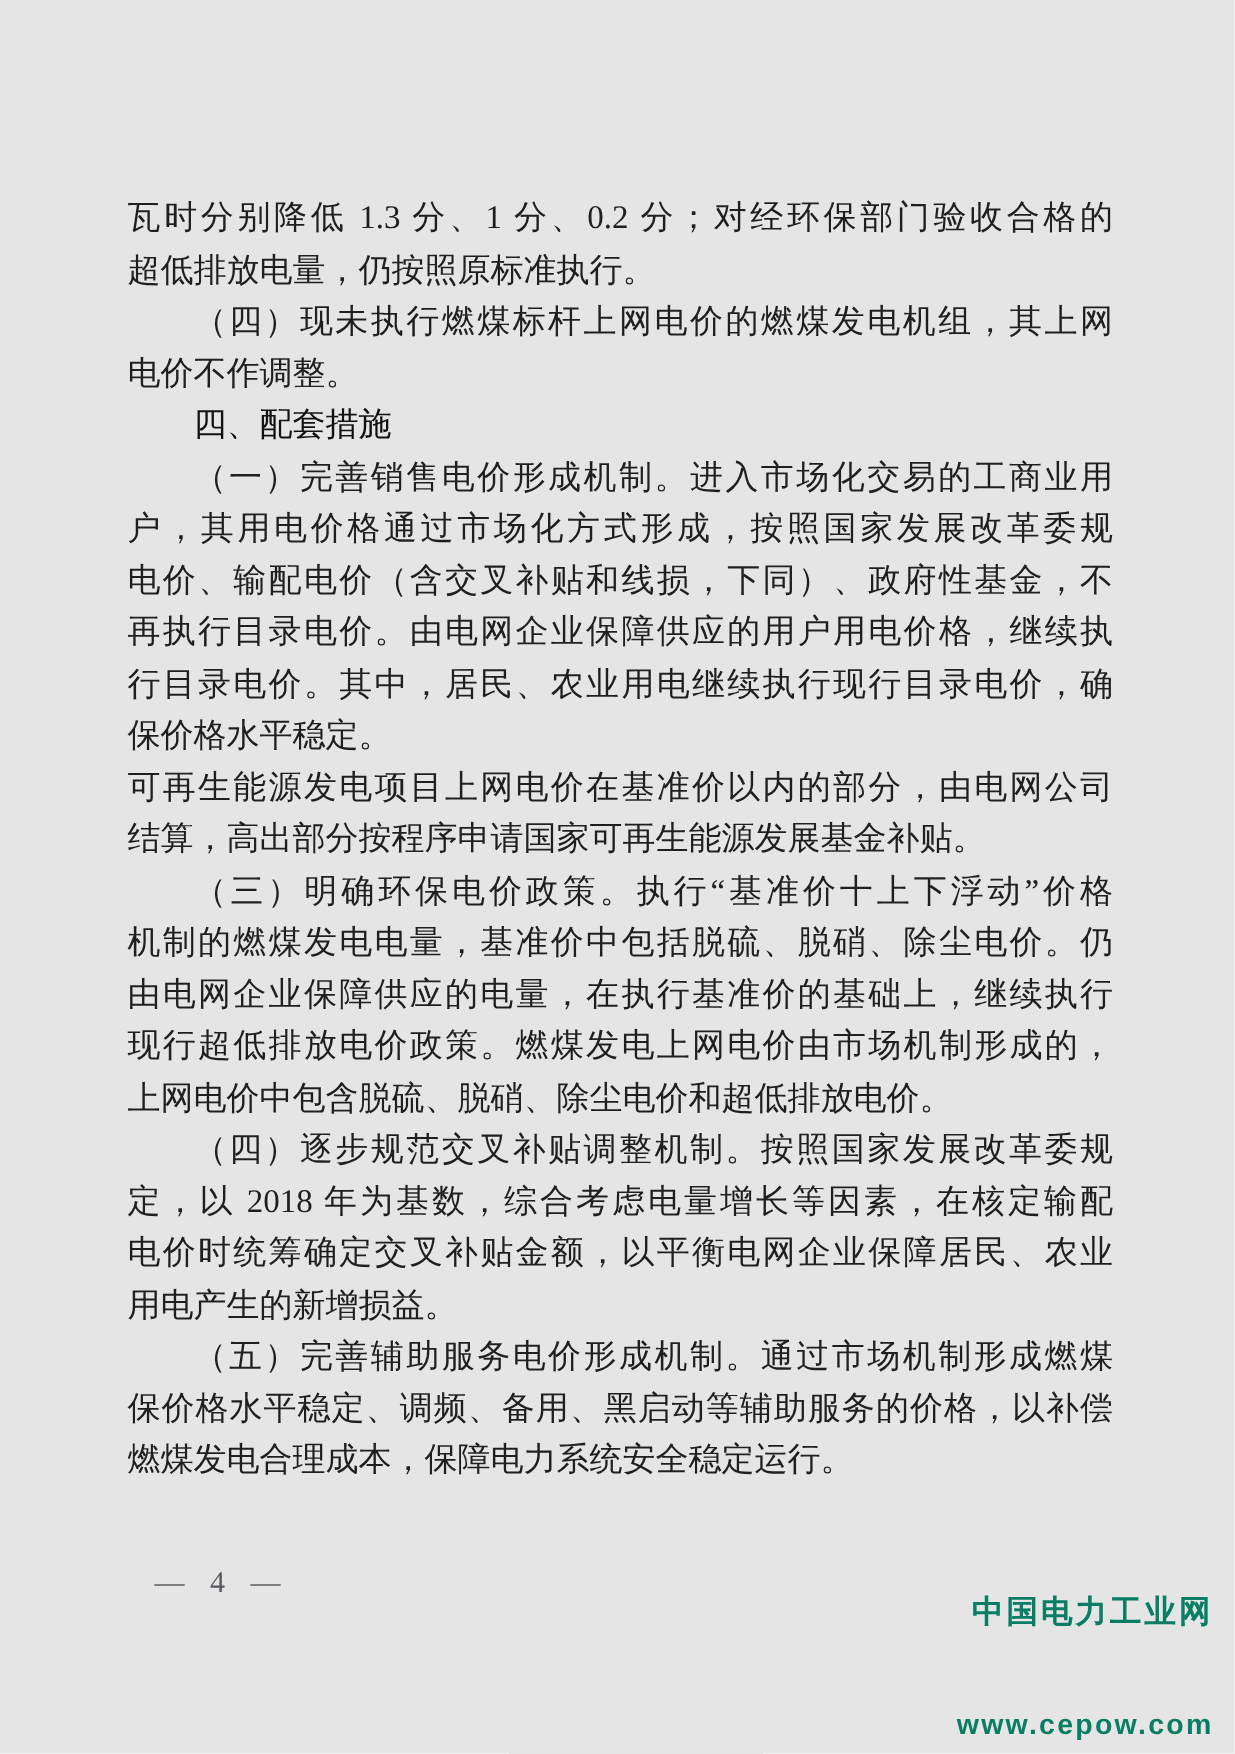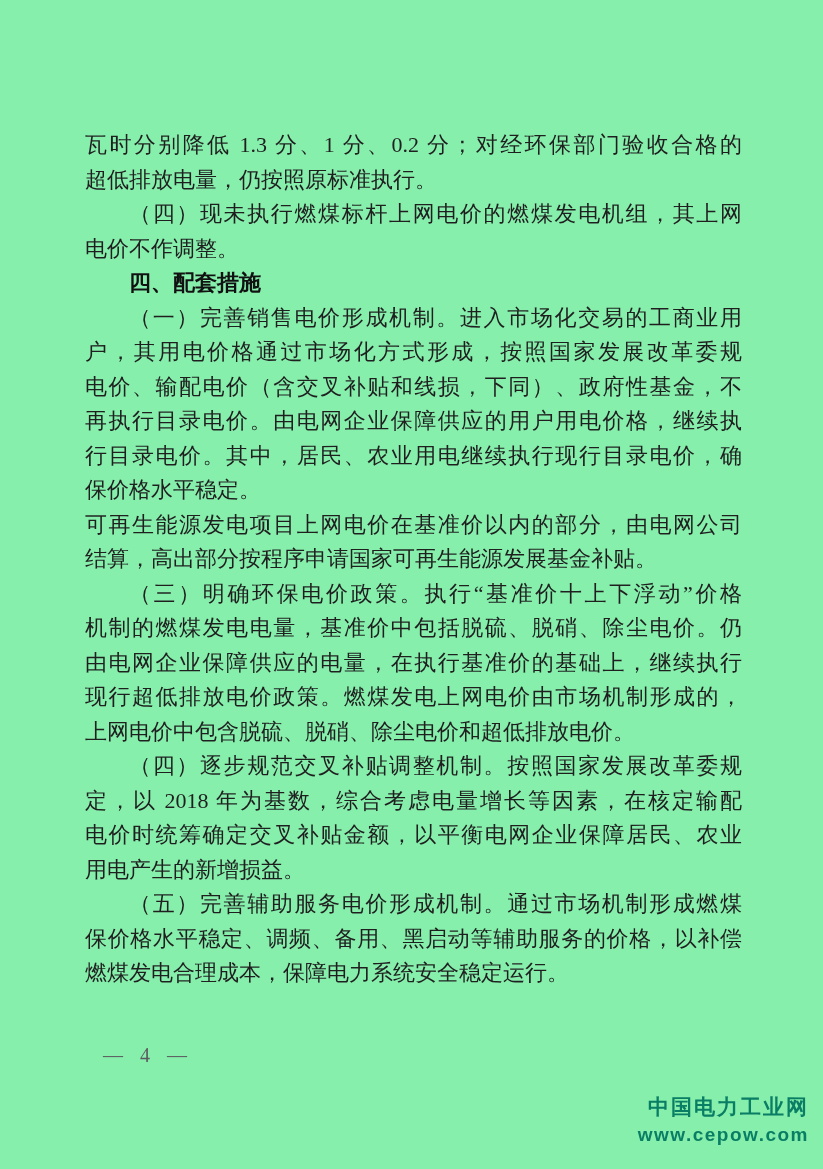--- a/index.html
+++ b/index.html
@@ -4,21 +4,21 @@
 <style>
   html, body {
     margin: 0;
     padding: 0;
     background: #ffffff;
   }
   .page {
     position: relative;
     width: 823px;
     height: 1169px;
-    background: #86efac;
+    background: #e5e5e5;
     font-family: "Liberation Serif", "DejaVu Serif", serif;
     color: #1f1f1f;
     overflow: hidden;
   }
   .content {
     position: absolute;
     top: 128px;
     left: 85px;
     width: 657px;
     font-size: 22px;
@@ -29,51 +29,52 @@
     text-align-last: justify;
   }
   .line.partial {
     text-align: left;
     text-align-last: left;
   }
   .line.indent {
     text-indent: 44px;
   }
   .line.heading {
-    font-weight: bold;
+    font-weight: normal;
     color: #111111;
     text-align: center;
   }
   .footer {
     position: absolute;
     left: 103px;
     top: 1044px;
     font-size: 20px;
     color: #5c5c60;
     letter-spacing: 6px;
   }
   .watermark {
     position: absolute;
     right: 14px;
-    top: 1092px;
+    top: 1060px;
     text-align: right;
     color: var(--wm-color, #0a7e64);
     font-family: "Liberation Sans", sans-serif;
   }
   .wm-name {
     font-size: 21px;
     font-weight: bold;
     letter-spacing: 2px;
     line-height: 30px;
   }
   .wm-url {
     font-size: 19px;
     font-weight: bold;
     letter-spacing: 1.5px;
     line-height: 26px;
+    margin-top: 48px;
   }
 </style>
 </head>
 <body>
 
 <div class="page">
 
   <div class="content">
 
   <div class="line">瓦时分别降低 1.3 分、1 分、0.2 分；对经环保部门验收合格的</div>

